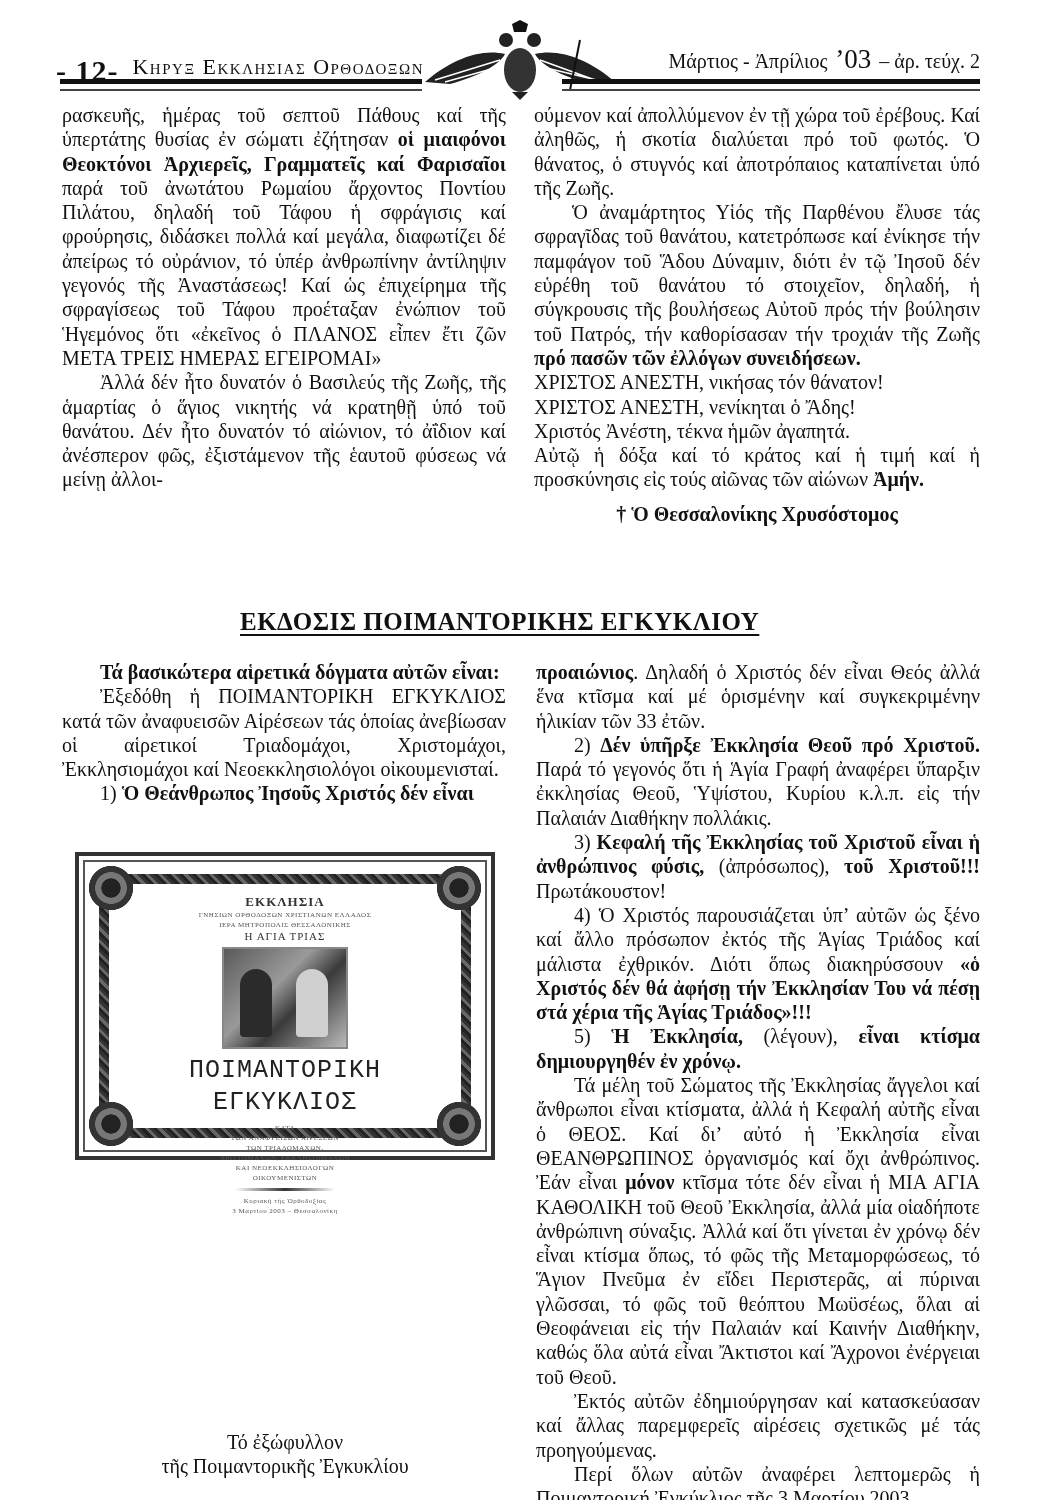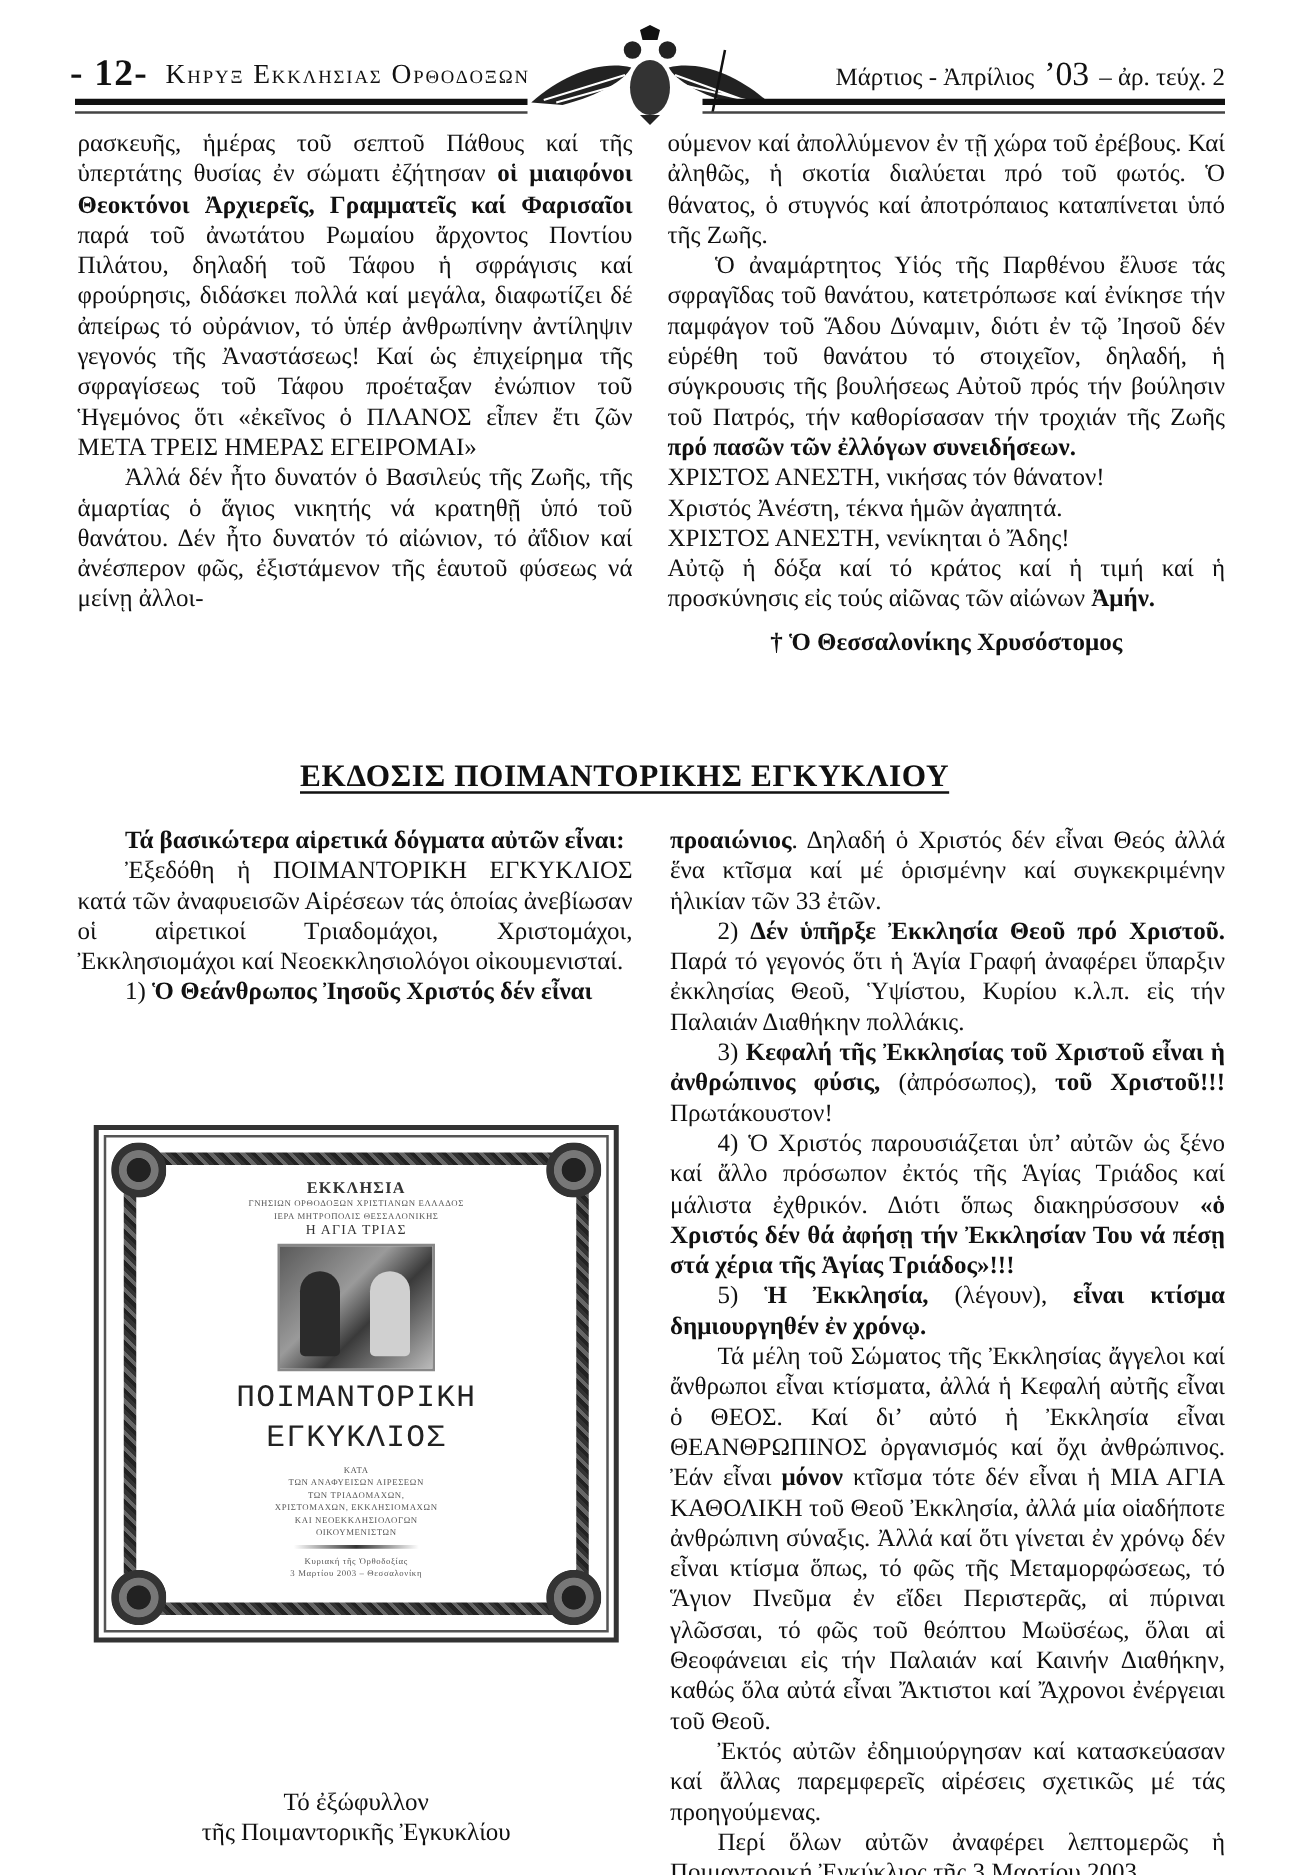--- a/index.html
+++ b/index.html
@@ -1,38 +1,38 @@
 <!DOCTYPE html>
 <html><head>
 <meta charset="utf-8">
 <style>
   html, body { margin: 0; padding: 0; background: #ffffff; }
   body { width: 1038px; height: 1500px; position: relative; overflow: hidden; color: #111; font-family: "Liberation Serif", "DejaVu Serif", serif; }
 
   
-  .hdr-left { position: absolute; left: 56px; top: 42px; display: flex; align-items: center; gap: 14px; }
+  .hdr-left { position: absolute; left: 56px; top: 54px; display: flex; align-items: flex-start; gap: 14px; }
   .page-num { font-family: "Liberation Serif", serif; font-weight: bold; font-size: 30px; letter-spacing: 1px; }
   .mast { font-family: "Liberation Serif", serif; font-size: 22px; letter-spacing: 1.5px; font-variant: small-caps; }
   .hdr-right { position: absolute; right: 58px; top: 44px; display: flex; align-items: baseline; gap: 8px; font-size: 20px; }
   .hdr-right .yr { font-size: 27px; font-weight: 400; }
   .rule-thick { position: absolute; height: 5px; background: #111; top: 79px; }
   .rule-thin { position: absolute; height: 2px; background: #444; top: 89px; }
   .eagle { position: absolute; left: 420px; top: 20px; width: 200px; height: 80px; }
 
   
   .col { position: absolute; font-size: 20px; line-height: 24.3px; text-align: justify; }
   .col p { margin: 0; }
   .ind { text-indent: 38px; }
   .b { font-weight: bold; }
   .center { text-align: center; }
 
   .section-title { position: absolute; left: 240px; top: 608px; width: 560px; font-weight: bold; font-size: 25px; text-decoration: underline; text-decoration-thickness: 2px; text-underline-offset: 4px; letter-spacing: 0.5px; }
 
   
-  .cover { position: absolute; left: 75px; top: 900px; width: 420px; height: 414px; border: 4px solid #333; box-sizing: border-box; background: #fff; }
+  .cover { position: absolute; left: 75px; top: 852px; width: 420px; height: 308px; border: 4px solid #333; box-sizing: border-box; background: #fff; }
   .cover-inner { position: absolute; inset: 4px; border: 2px solid #555; }
   .cover-frame { position: absolute; left: 20px; top: 18px; right: 20px; bottom: 18px; border: 10px solid #2a2a2a; border-image: repeating-linear-gradient(45deg, #222 0 3px, #666 3px 6px, #333 6px 9px) 10; }
   .orn { position: absolute; width: 44px; height: 44px; background: radial-gradient(circle, #222 0 30%, #777 32% 50%, #333 52% 70%, transparent 72%); }
   .cover-text { position: absolute; left: 40px; right: 40px; top: 38px; text-align: center; color: #333; }
   .ct-1 { font-size: 13px; font-weight: bold; letter-spacing: 1px; }
   .ct-sm { font-size: 7px; letter-spacing: 0.5px; line-height: 10px; color: #555; }
   .ct-2 { font-size: 11px; letter-spacing: 1px; margin-top: 0; }
   .icon-img { width: 122px; height: 98px; margin: 5px auto 6px; background: linear-gradient(135deg, #5a5a5a, #9a9a9a 40%, #3a3a3a 60%, #bbb); border: 2px solid #888; position: relative; }
   .icon-img::before { content: ""; position: absolute; left: 16px; top: 20px; width: 32px; height: 68px; border-radius: 16px 16px 4px 4px; background: #2b2b2b; }
   .icon-img::after { content: ""; position: absolute; right: 18px; top: 20px; width: 32px; height: 68px; border-radius: 16px 16px 4px 4px; background: #d0d0d0; }
@@ -72,22 +72,22 @@
 <div class="col" id="a1-left" style="left:62px; top:103px; width:444px;">
     <p><span>ρασκευῆς, ἡμέρας τοῦ σεπτοῦ Πάθους καί τῆς ὑπερτάτης θυσίας ἐν σώματι ἐζήτησαν </span><b>οἱ μιαιφόνοι Θεοκτόνοι Ἀρχιερεῖς, Γραμματεῖς καί Φαρισαῖοι</b><span> παρά τοῦ ἀνωτάτου Ρωμαίου ἄρχοντος Ποντίου Πιλάτου, δηλαδή τοῦ Τάφου ἡ σφράγισις καί φρούρησις, διδάσκει πολλά καί μεγάλα, διαφωτίζει δέ ἀπείρως τό οὐράνιον, τό ὑπέρ ἀνθρωπίνην ἀντίληψιν γεγονός τῆς Ἀναστάσεως! Καί ὡς ἐπιχείρημα τῆς σφραγίσεως τοῦ Τάφου προέταξαν ἐνώπιον τοῦ Ἡγεμόνος ὅτι «ἐκεῖνος ὁ ΠΛΑΝΟΣ εἶπεν ἔτι ζῶν ΜΕΤΑ ΤΡΕΙΣ ΗΜΕΡΑΣ ΕΓΕΙΡΟΜΑΙ»</span></p>
     <p class="ind"><span>Ἀλλά δέν ἦτο δυνατόν ὁ Βασιλεύς τῆς Ζωῆς, τῆς ἁμαρτίας ὁ ἅγιος νικητής νά κρατηθῇ ὑπό τοῦ θανάτου. Δέν ἦτο δυνατόν τό αἰώνιον, τό ἀΐδιον καί ἀνέσπερον φῶς, ἐξιστάμενον τῆς ἑαυτοῦ φύσεως νά μείνῃ ἀλλοι-</span></p>
   </div>
 <div class="col" id="a1-right" style="left:534px; top:103px; width:446px;">
   <div id="a1-right-body">
       <p><span>ούμενον καί ἀπολλύμενον ἐν τῇ χώρα τοῦ ἐρέβους. Καί ἀληθῶς, ἡ σκοτία διαλύεται πρό τοῦ φωτός. Ὁ θάνατος, ὁ στυγνός καί ἀποτρόπαιος καταπίνεται ὑπό τῆς Ζωῆς.</span></p>
       <p class="ind"><span>Ὁ ἀναμάρτητος Υἱός τῆς Παρθένου ἔλυσε τάς σφραγῖδας τοῦ θανάτου, κατετρόπωσε καί ἐνίκησε τήν παμφάγον τοῦ Ἅδου Δύναμιν, διότι ἐν τῷ Ἰησοῦ δέν εὑρέθη τοῦ θανάτου τό στοιχεῖον, δηλαδή, ἡ σύγκρουσις τῆς βουλήσεως Αὐτοῦ πρός τήν βούλησιν τοῦ Πατρός, τήν καθορίσασαν τήν τροχιάν τῆς Ζωῆς </span><b>πρό πασῶν τῶν ἐλλόγων συνειδήσεων.</b></p>
     </div>
   <p style="text-align:left">ΧΡΙΣΤΟΣ ΑΝΕΣΤΗ, νικήσας τόν θάνατον!</p>
+  <p style="text-align:left">ΧΡΙΣΤΟΣ ΑΝΕΣΤΗ, νενίκηται ὁ Ἄδης!</p>
   <p style="text-align:left">Χριστός Ἀνέστη, τέκνα ἡμῶν ἀγαπητά.</p>
-  <p style="text-align:left">ΧΡΙΣΤΟΣ ΑΝΕΣΤΗ, νενίκηται ὁ Ἄδης!</p>
   <p><span>Αὐτῷ ἡ δόξα καί τό κράτος καί ἡ τιμή καί ἡ προσκύνησις εἰς τούς αἰῶνας τῶν αἰώνων </span><b>Ἀμήν.</b></p>
   <p class="b center" style="margin-top:10px">† Ὁ Θεσσαλονίκης Χρυσόστομος</p>
 </div>
 
 <div class="section-title">ΕΚΔΟΣΙΣ ΠΟΙΜΑΝΤΟΡΙΚΗΣ ΕΓΚΥΚΛΙΟΥ</div>
 
 <div class="col" style="left:62px; top:660px; width:444px;">
   <p class="ind b" style="text-align:left">Τά βασικώτερα αἱρετικά δόγματα αὐτῶν εἶναι:</p>
   <p class="ind">Ἐξεδόθη ἡ ΠΟΙΜΑΝΤΟΡΙΚΗ ΕΓΚΥΚΛΙΟΣ κατά τῶν ἀναφυεισῶν Αἱρέσεων τάς ὁποίας ἀνεβίωσαν οἱ αἱρετικοί Τριαδομάχοι, Χριστομάχοι, Ἐκκλησιομάχοι καί Νεοεκκλησιολόγοι οἰκουμενισταί.</p>
   <p class="ind" style="text-align:left"><span>1) </span><b>Ὁ Θεάνθρωπος Ἰησοῦς Χριστός δέν εἶναι</b></p>

